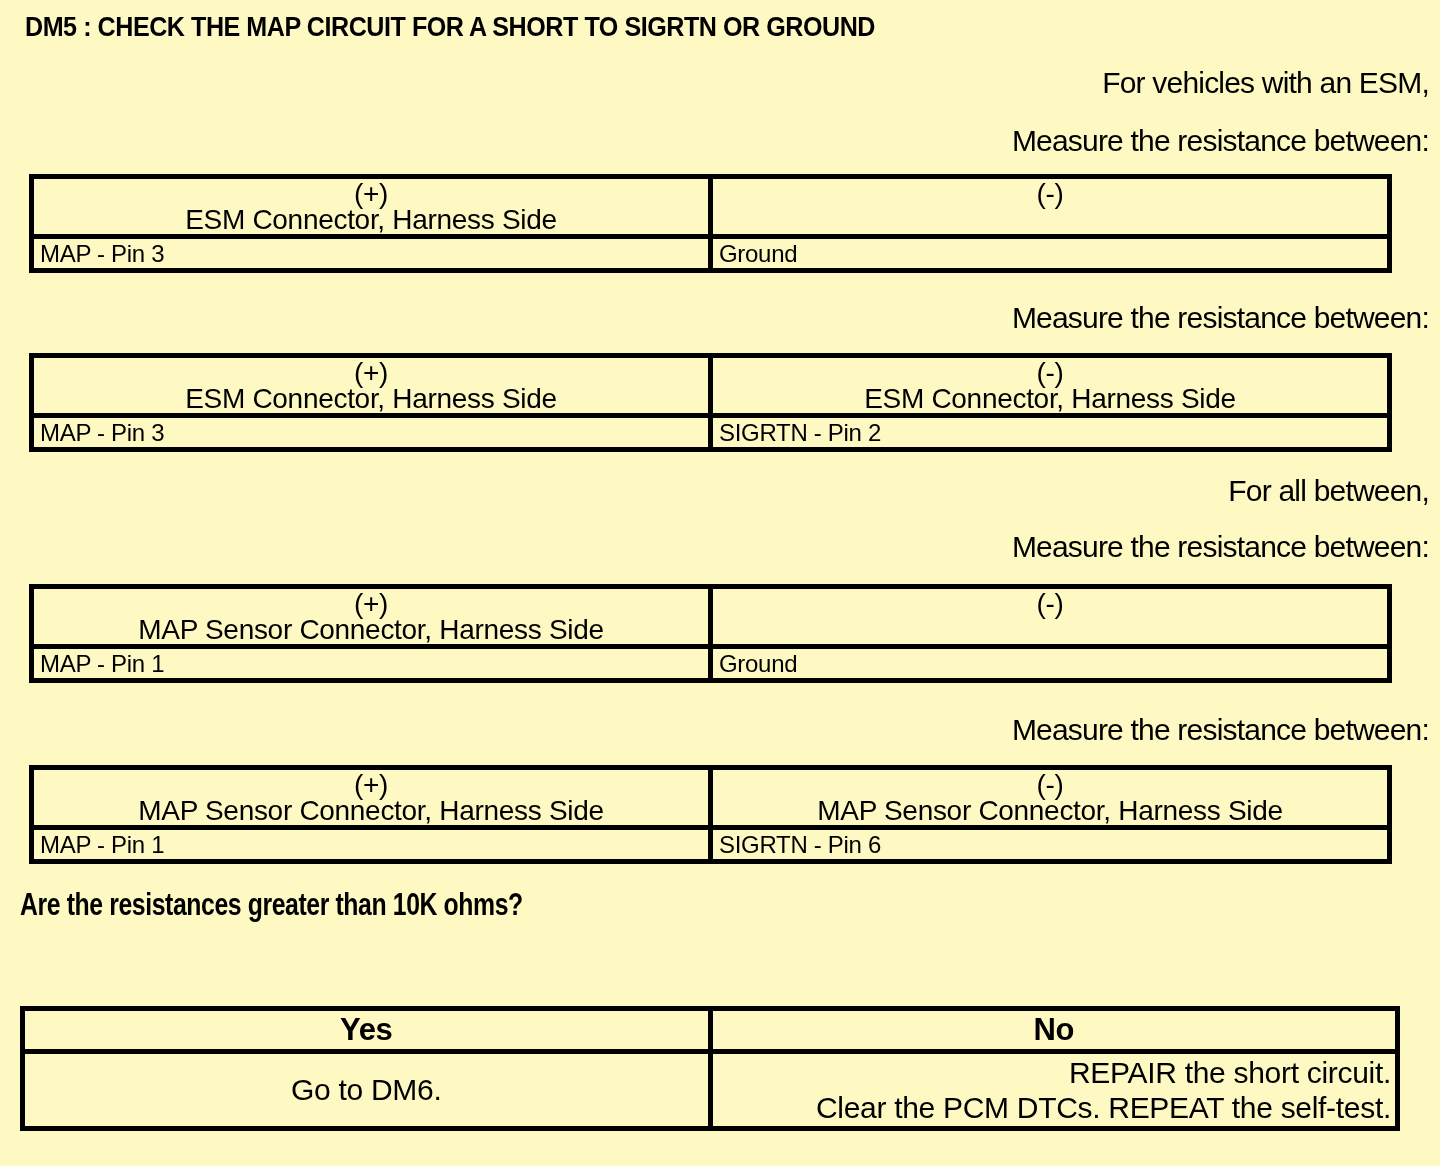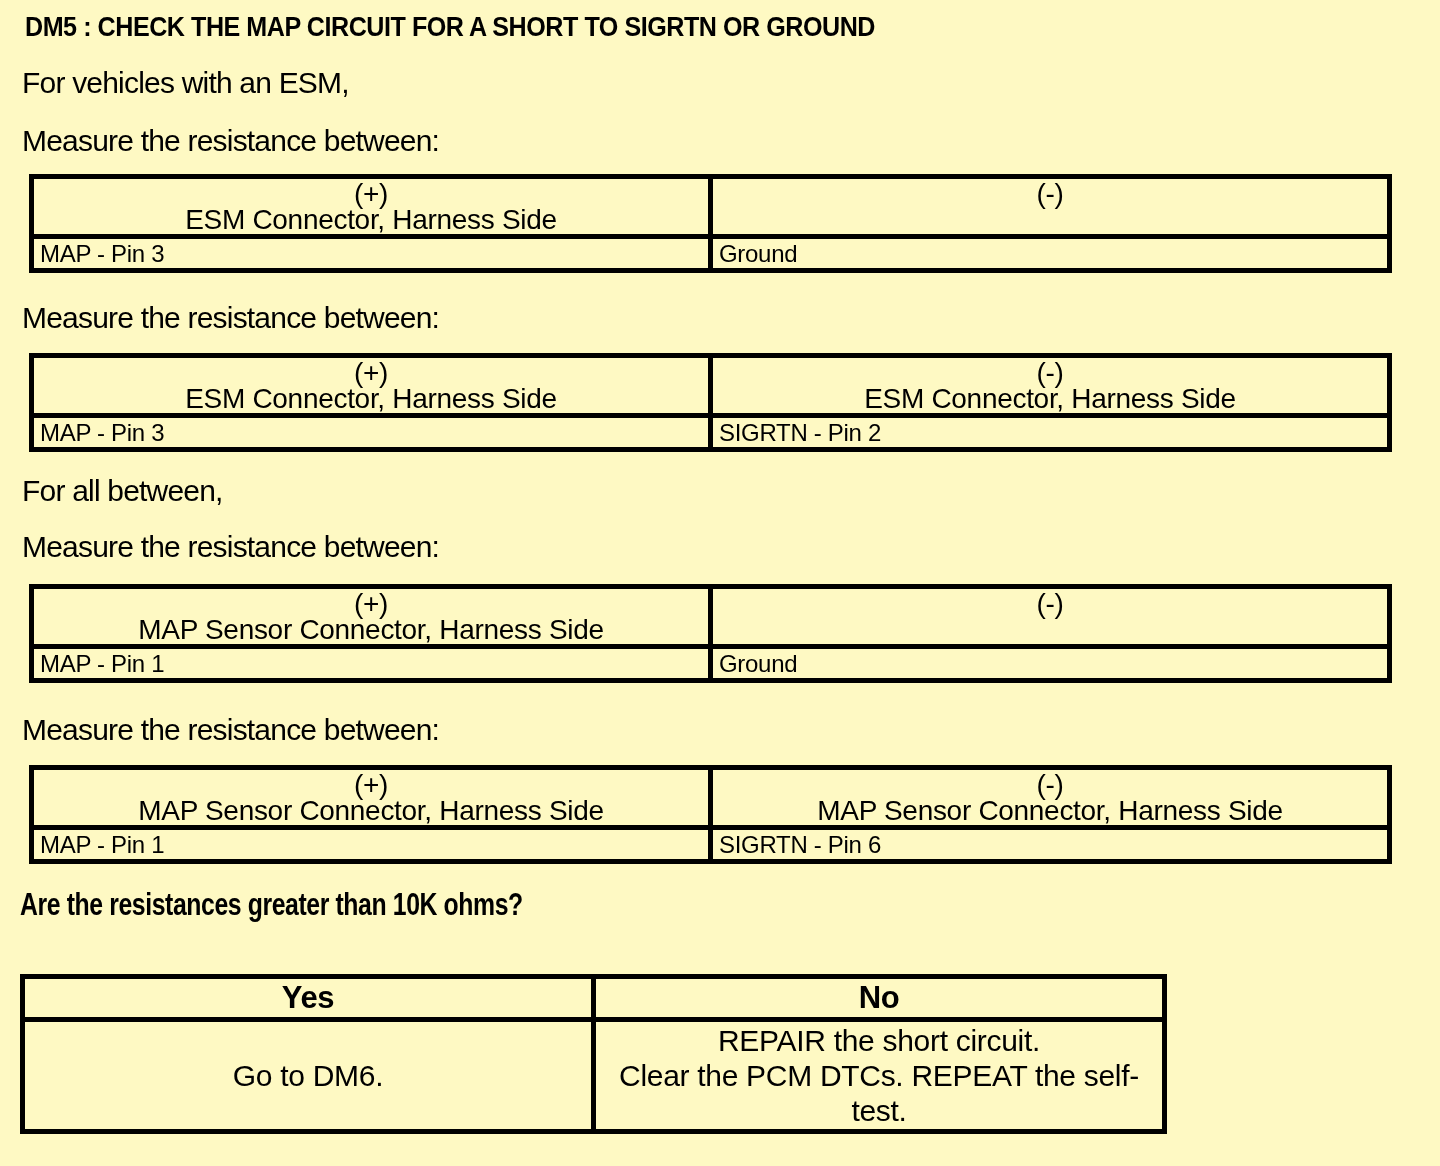--- a/index.html
+++ b/index.html
@@ -24,20 +24,21 @@
     letter-spacing: -0.5px;
     transform: scaleX(0.93);
     transform-origin: left top;
     white-space: nowrap;
   }
   .para {
     margin: 0 11px 0 22px;
     font-size: 30px;
     line-height: 34px;
     letter-spacing: -0.8px;
+    text-align: right;
   }
   .mt24 { margin-top: 24px; }
   .mt28 { margin-top: 28px; }
   .mt22 { margin-top: 22px; }
   .mt30 { margin-top: 30px; }
 
   table.mtable {
     margin: 16px 0 0 29px;
     width: 1363px;
     border-collapse: collapse;
@@ -71,22 +72,22 @@
     font-size: 31px;
     font-weight: 700;
     line-height: 34px;
     letter-spacing: -0.5px;
     transform: scaleX(0.80);
     transform-origin: left top;
     white-space: nowrap;
   }
 
   table.dtable {
-    margin: 52px 0 0 20px;
-    width: 1147px;
+    margin: 84px 0 0 20px;
+    width: 1380px;
     border-collapse: collapse;
     border: 5px solid #000;
     table-layout: fixed;
   }
   table.dtable td {
     border: 5px solid #000;
     width: 50%;
   }
   .dhdr {
     font-weight: 700;
@@ -96,21 +97,21 @@
     padding: 1px;
     letter-spacing: -0.3px;
   }
   .yescell {
     text-align: center;
     vertical-align: middle;
     font-size: 30px;
     letter-spacing: -0.3px;
   }
   .nocell {
-    text-align: center;
+    text-align: right;
     vertical-align: middle;
     font-size: 30px;
     padding: 1px 4px;
     letter-spacing: -0.3px;
   }
   .nocell .nline { line-height: 35px; }
 
   .rule {
     margin: 44px 0 0 19px;
     width: 1381px;

